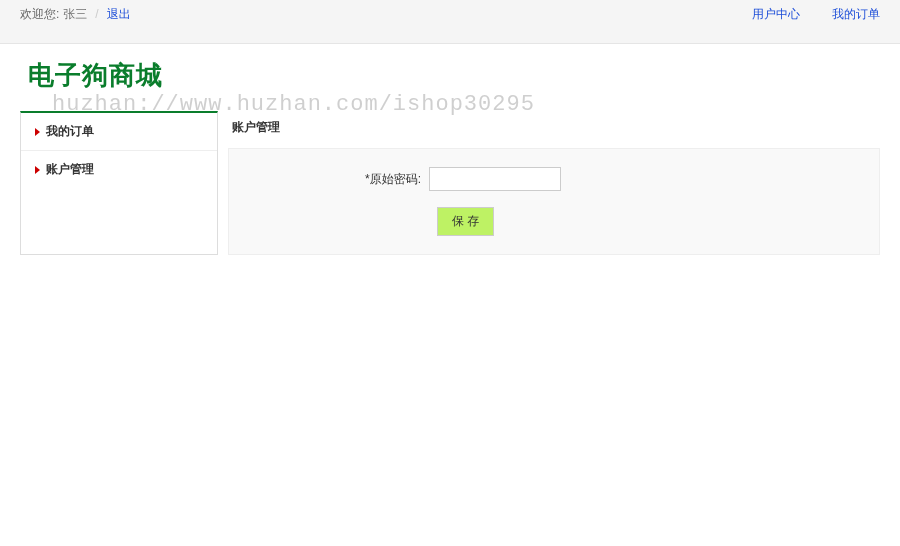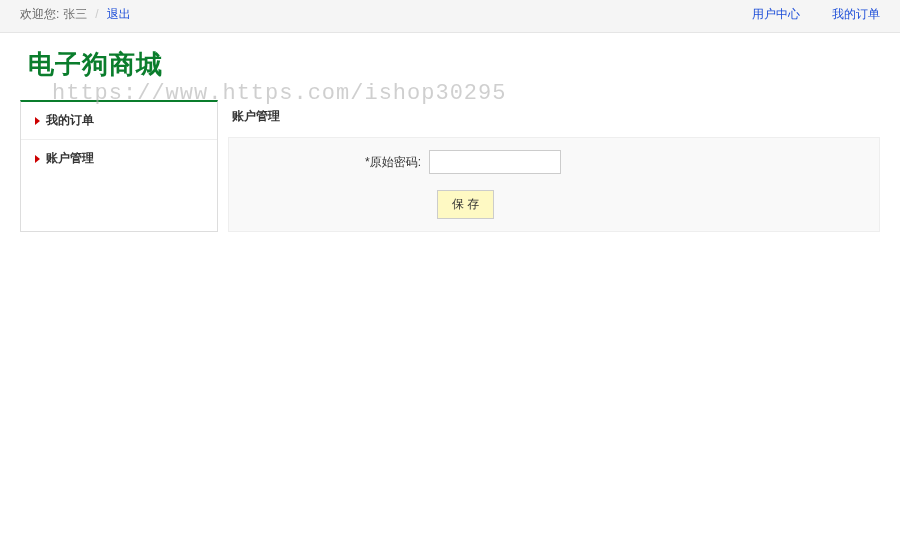--- a/index.html
+++ b/index.html
@@ -1,21 +1,21 @@
 <!DOCTYPE html>
 <html><head>
   <meta charset="utf-8">
   <style>
     * { margin: 0; padding: 0; box-sizing: border-box; }
     body { font-family: "Microsoft YaHei", Arial, sans-serif; font-size: 12px; color: #333; background: #fff; }
     
     .top-bar {
       background: #f5f5f5;
       border-bottom: 1px solid #e5e5e5;
-      height: 33px;
+      height: 44px;
       line-height: 28px;
       padding: 0 20px;
       display: flex;
       justify-content: space-between;
     }
     .top-left, .top-right { display: flex; gap: 4px; }
     .top-right { gap: 32px; }
     .top-bar a { color: #1d4ed8; text-decoration: none; cursor: pointer; }
     .top-bar .sep { color: #ccc; margin: 0 4px; }
     .top-bar .greeting { color: #666; }
@@ -79,21 +79,21 @@
     }
     .page-title {
       font-size: 12px;
       color: #333;
       padding: 8px 4px 12px 4px;
       font-weight: bold;
     }
     .form-panel {
       background: #f9f9f9;
       border: 1px solid #eee;
-      padding: 12px 0;
+      padding: 18px 0;
     }
     .form-row {
       display: flex;
       align-items: center;
       margin-bottom: 14px;
     }
     .form-label {
       width: 200px;
       text-align: right;
       padding-right: 8px;
@@ -107,21 +107,21 @@
       padding: 2px 6px;
       font-size: 12px;
       background: #fff;
     }
     .form-actions {
       padding-left: 208px;
       margin-top: 16px;
     }
     .btn-save {
       padding: 5px 14px;
-      background: #fef9c3;
+      background: #bef264;
       border: 1px solid #ccc;
       cursor: pointer;
       font-size: 12px;
       color: #333;
     }
   </style>
 </head>
 <body>
 
 <div class="top-bar">
@@ -132,21 +132,21 @@
     <a>退出</a>
   </div>
   <div class="top-right">
     <a>用户中心</a>
     <a>我的订单</a>
   </div>
 </div>
 
 <div class="header">
   <div class="logo">电子狗商城</div>
-  <div class="watermark">https://www.https.com/ishop30295</div>
+  <div class="watermark">huzhan://www.huzhan.com/ishop30295</div>
 </div>
 
 <div class="container">
   <div class="sidebar">
     <div class="sidebar-item">
       <span class="arrow"></span>
       <span>我的订单</span>
     </div>
     <div class="sidebar-item">
       <span class="arrow"></span>

